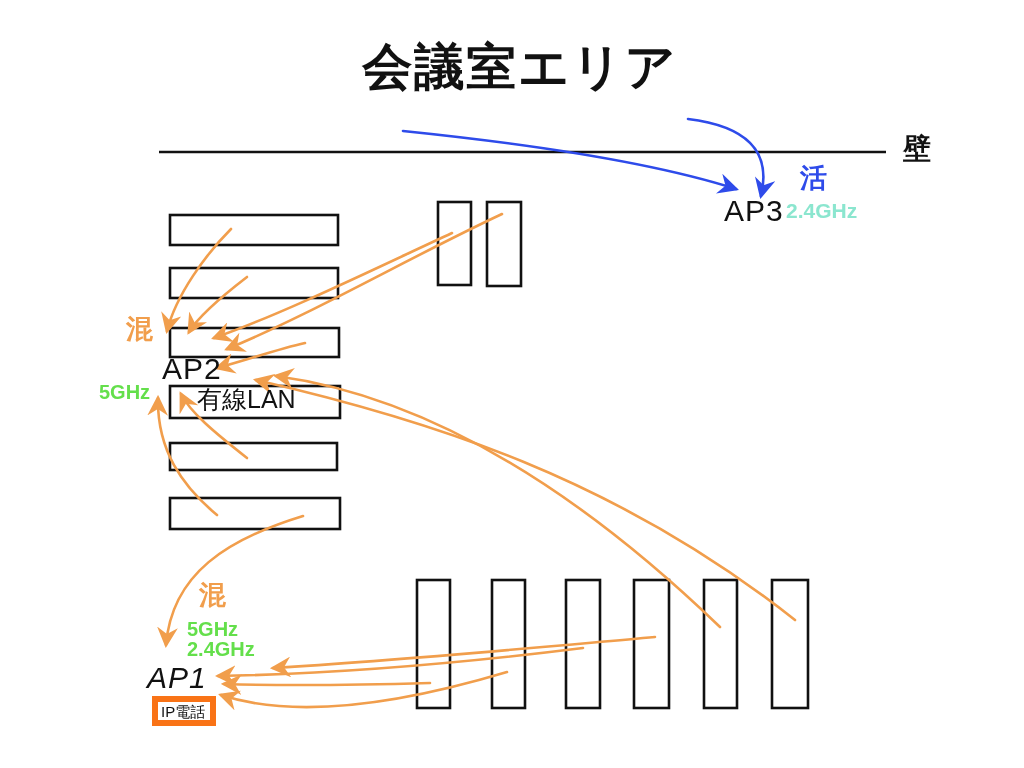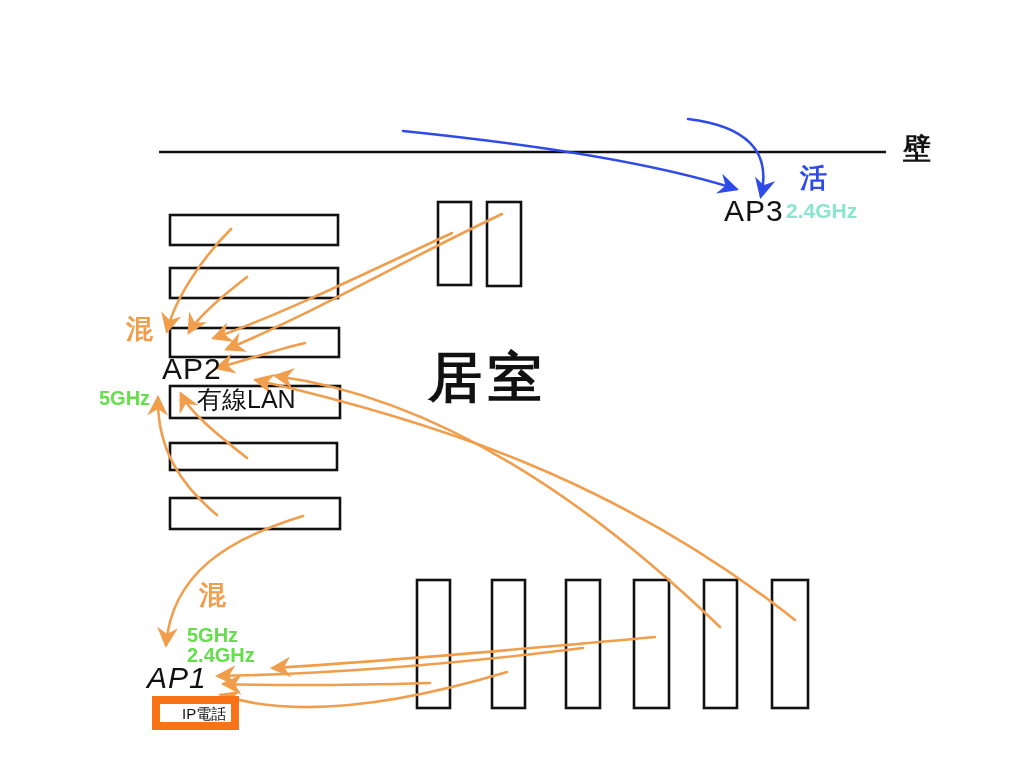--- a/index.html
+++ b/index.html
@@ -8,22 +8,22 @@
   #diagram{position:absolute;left:0;top:0;}
   .lbl{position:absolute;line-height:1;white-space:nowrap;color:#111;}
   .b{font-weight:bold;}
   .orange{color:var(--c-orange);}
   .blue{color:var(--c-blue);}
   .green{color:var(--c-green);}
   .teal{color:var(--c-teal);}
   .title{font-size:50px;transform:translateX(-50%);letter-spacing:2px;}
   .room{font-size:54px;letter-spacing:6px;}
   .ap{font-size:30px;letter-spacing:1px;}
-  .small{font-size:20px;margin-top:6px;}
-  .box{border:8px solid #f97316;padding:2px 5px 1px 22px;font-size:15px;background:#fff;}
+  .small{font-size:20px;}
+  .box{border:6px solid #f97316;padding:2px 5px 1px 3px;font-size:15px;background:#fff;}
 </style>
 </head>
 <body>
 
 <div class="stage">
 
   <svg id="diagram" width="1024" height="768" viewBox="0 0 1024 768">
     <defs>
       <marker id="ah-orange" viewBox="0 0 10 10" refX="8.5" refY="5" markerWidth="8" markerHeight="8" orient="auto-start-reverse">
         <path d="M0,0 L10,5 L0,10 L3.2,5 Z" style="fill:var(--c-orange)"></path>
@@ -64,33 +64,33 @@
         <path d="M 217 515 C 182 486, 157 450, 158 398" fill="none" stroke="#F19E4C" stroke-width="2.6" stroke-linecap="round" marker-end="url(#ah-orange)"></path>
         <path d="M 247 458 C 214 432, 190 412, 181 394" fill="none" stroke="#F19E4C" stroke-width="2.6" stroke-linecap="round" marker-end="url(#ah-orange)"></path>
         <path d="M 303 516 C 228 539, 172 573, 166 645" fill="none" stroke="#F19E4C" stroke-width="2.6" stroke-linecap="round" marker-end="url(#ah-orange)"></path>
         <path d="M 655 637 C 520 649, 395 661, 273 668" fill="none" stroke="#F19E4C" stroke-width="2.6" stroke-linecap="round" marker-end="url(#ah-orange)"></path>
         <path d="M 583 648 C 455 664, 330 674, 218 676" fill="none" stroke="#F19E4C" stroke-width="2.6" stroke-linecap="round" marker-end="url(#ah-orange)"></path>
         <path d="M 430 683 C 360 685, 290 686, 224 684" fill="none" stroke="#F19E4C" stroke-width="2.6" stroke-linecap="round" marker-end="url(#ah-orange)"></path>
         <path d="M 507 672 C 410 701, 300 721, 221 695" fill="none" stroke="#F19E4C" stroke-width="2.6" stroke-linecap="round" marker-end="url(#ah-orange)"></path>
       </g>
   </svg>
 
+  <div class="lbl title b" style="left:520px;top:42px;">会議室エリア</div>
 
   <div class="lbl b" style="left:903px;top:135px;font-size:28px;">壁</div>
 
   <div class="lbl b blue" style="left:800px;top:165px;font-size:27px;">活</div>
   <div class="lbl ap" style="left:724px;top:196px;">AP3</div>
   <div class="lbl b teal" style="left:786px;top:200px;font-size:21px;">2.4GHz</div>
 
   <div class="lbl b orange" style="left:126px;top:316px;font-size:27px;">混</div>
   <div class="lbl ap" style="left:146px;top:354px;margin-left:16px;">AP2</div>
   <div class="lbl b green small" style="left:99px;top:382px;">5GHz</div>
   <div class="lbl" style="left:197px;top:387px;font-size:25px;">有線LAN</div>
 
-  <div class="lbl room b" style="left:428px;top:350px;">居室</div>
 
   <div class="lbl b orange" style="left:199px;top:582px;font-size:27px;">混</div>
   <div class="lbl b green small" style="left:187px;top:619px;">5GHz</div>
   <div class="lbl b green small" style="left:187px;top:639px;">2.4GHz</div>
   <div class="lbl ap" style="left:147px;top:663px;font-style:italic;">AP1</div>
   <div class="lbl box" style="left:152px;top:696px;">IP電話</div>
 
 </div>
 
 </body></html>

